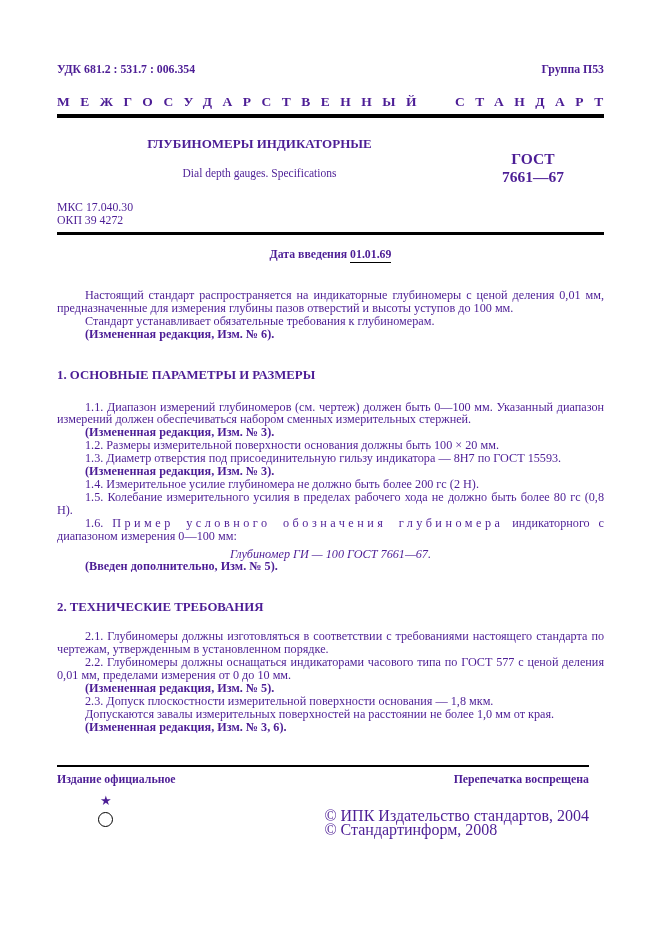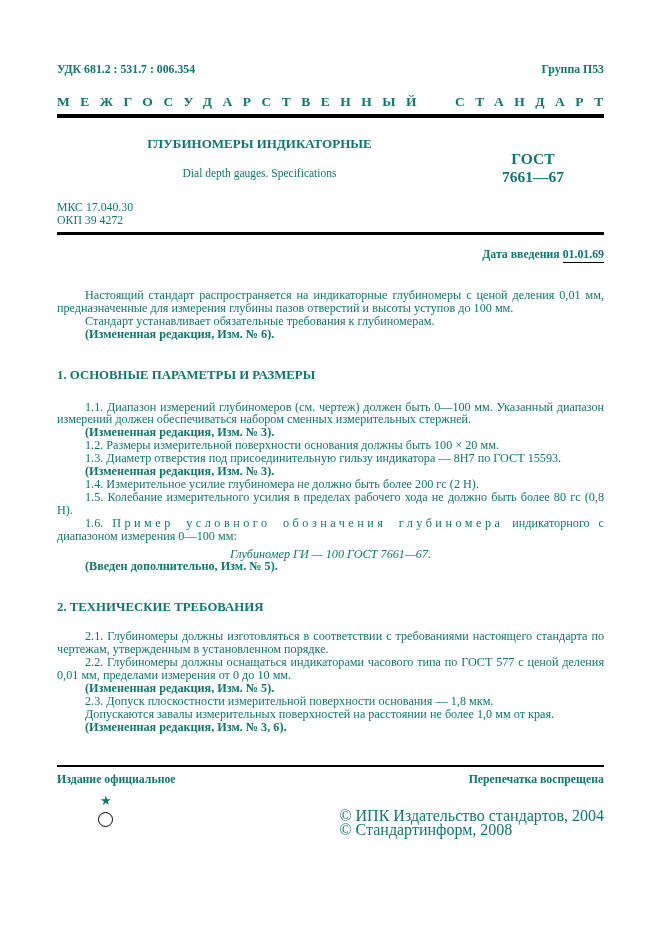--- a/index.html
+++ b/index.html
@@ -2,21 +2,21 @@
 <html><head>
 <meta charset="utf-8">
 <style>
   * { margin:0; padding:0; box-sizing:border-box; }
   html,body { background:#e8e8e8; }
   .page {
     position:relative;
     width:661px; height:936px;
     margin:0 auto;
     background:#ffffff;
-    color:#0f766e;
+    color:#4c1d95;
     font-family:"Liberation Serif", serif;
     overflow:hidden;
   }
   .content { padding:62px 57px 0 57px; }
 
   .top-row { display:flex; justify-content:space-between; font-weight:bold; font-size:11.8px; }
 
   .standard-name {
     margin-top:17px;
     font-weight:bold; font-size:13.5px;
@@ -29,37 +29,37 @@
 
   .title-block { display:flex; margin-top:18px; }
   .title-left  { width:405px; text-align:center; }
   .doc-title    { font-weight:bold; font-size:13px; }
   .doc-subtitle { font-weight:bold; font-size:12.2px; margin-top:14px; }
   .doc-title-en { font-size:11.5px; margin-top:15px; }
   .title-right  { flex:1; text-align:center; font-weight:bold; font-size:15.5px; line-height:17.5px; padding-top:14px; }
 
   .codes { margin-top:16px; font-size:11.8px; line-height:12.5px; }
 
-  .date-row { margin-top:12px; text-align:right; font-weight:bold; font-size:11.8px; }
+  .date-row { margin-top:12px; text-align:center; font-weight:bold; font-size:11.8px; }
   .date-row .u { border-bottom:1.4px solid #000; padding-bottom:1px; margin-left:3px; }
 
   .bodytext { font-size:12.2px; line-height:12.9px; }
   .p { text-align:justify; text-indent:28px; }
   .p.bold   { font-weight:bold; }
   .p.center { text-align:center; text-indent:0; }
   .p.italic { font-style:italic; }
   .spaced { letter-spacing:3.5px; }
 
   .intro { margin-top:27px; }
   .section-heading { text-align:left; font-weight:bold; font-size:12.8px; margin-top:28px; }
   .sec1-items { margin-top:19px; }
   .sec2-items { margin-top:16px; }
   .designation { margin-top:5px; }
 
-  .footer { position:absolute; left:57px; right:57px; top:765px; }
+  .footer { position:absolute; left:57px; right:72px; top:765px; }
   .footer-rule { height:2px; background:#000; }
   .footer-row { display:flex; justify-content:space-between; font-weight:bold; font-size:11.8px; margin-top:5px; }
   .star-mark { position:absolute; left:43px; top:28px; font-size:13px; font-family:"DejaVu Sans", sans-serif; }
   .circle-mark { position:absolute; left:41px; top:47px; width:15px; height:15px; border:1.5px solid #000; border-radius:50%; }
   .copyrights { position:absolute; right:0; top:44px; font-size:16px; line-height:13.5px; }
 </style>
 </head>
 <body>
 
 <div class="page">

